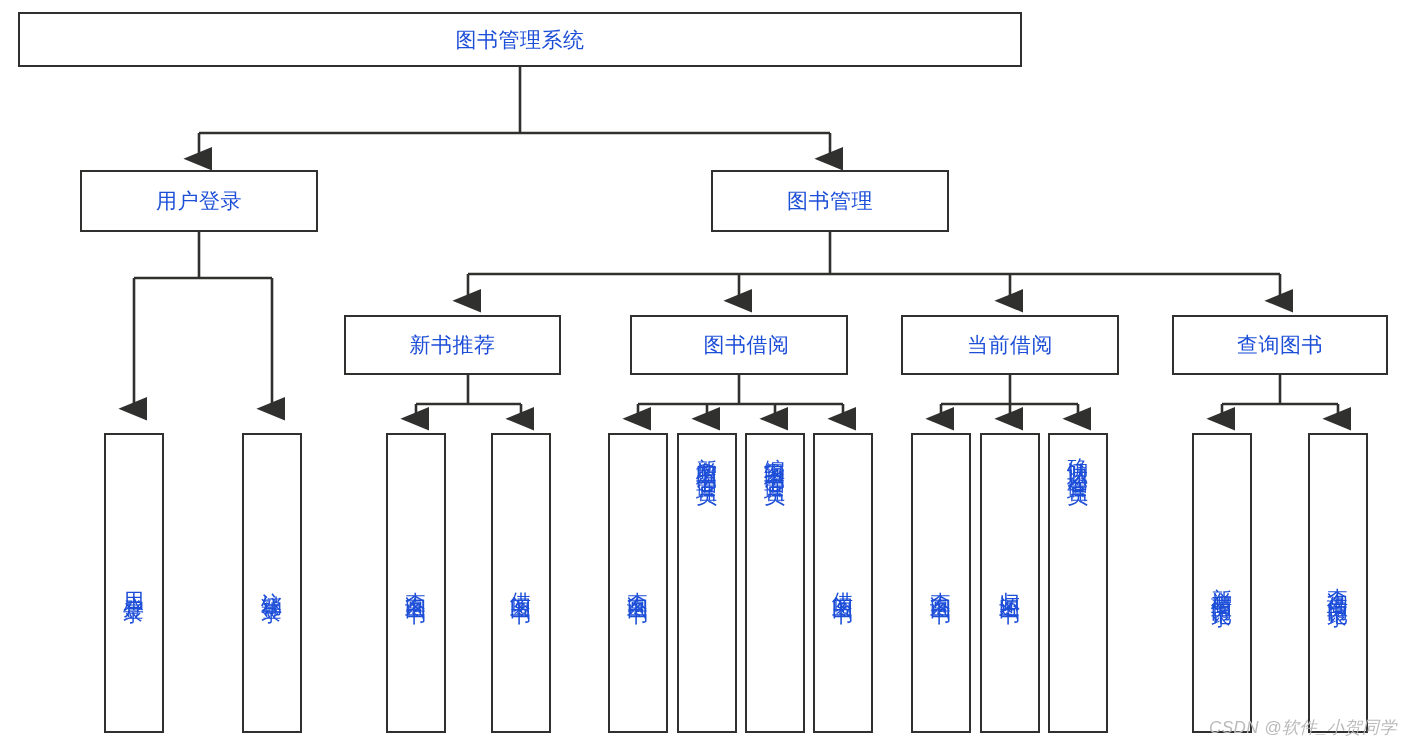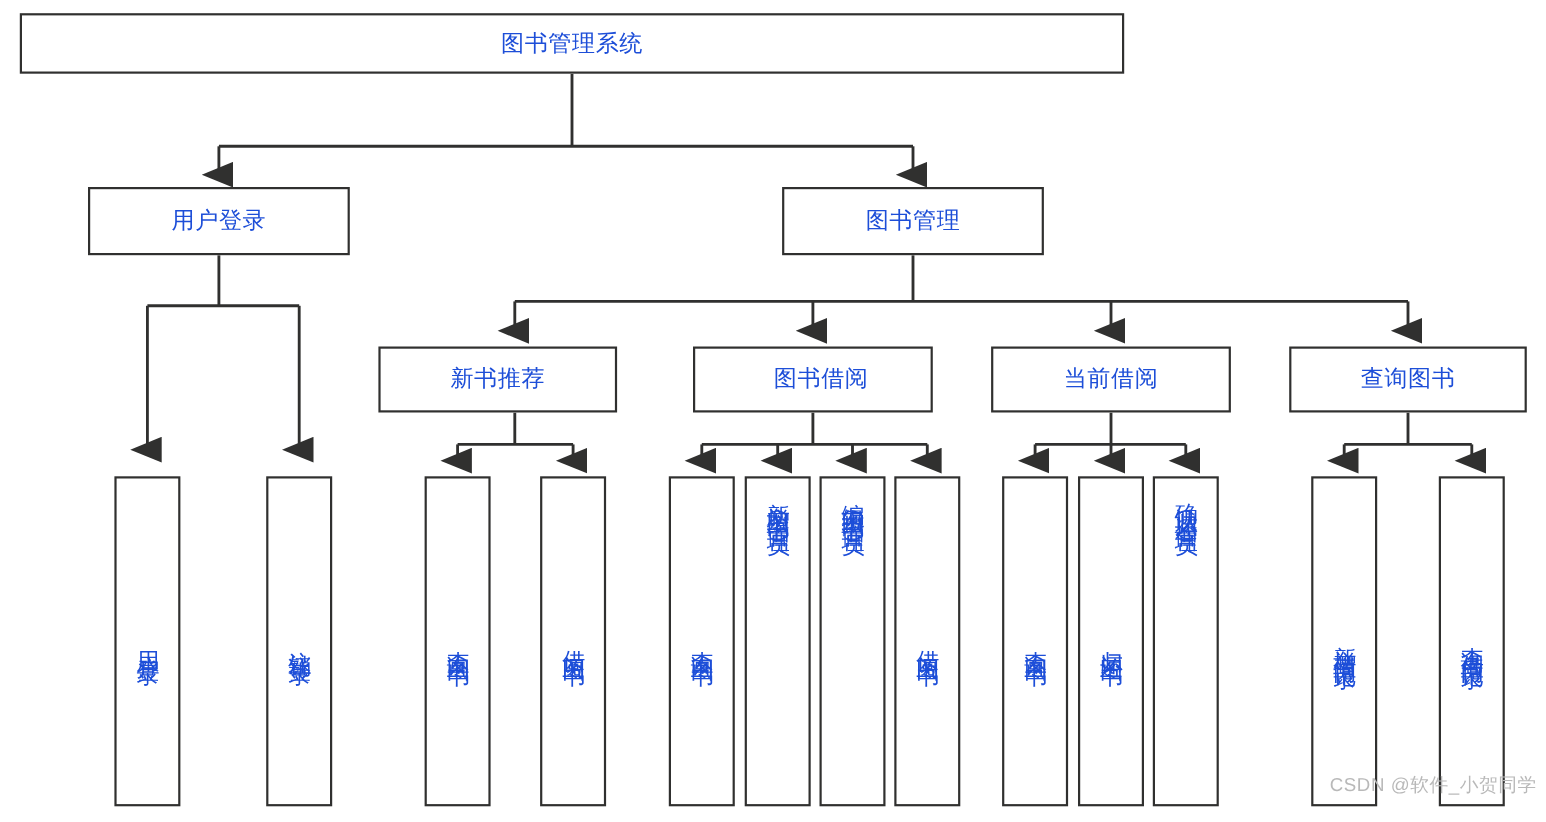--- a/index.html
+++ b/index.html
@@ -55,26 +55,27 @@
     align-items: flex-start;
     padding-top: 6px;
   }
   .node.vertical.centered {
     align-items: center;
     padding-top: 0;
   }
   .watermark {
     position: absolute;
     right: 8px;
-    bottom: 22px;
+    bottom: 8px;
     font-size: 17px;
     color: #b9b9b9;
     letter-spacing: 0.5px;
     white-space: nowrap;
     font-family: "Liberation Sans", "DejaVu Sans", sans-serif;
+    font-style: italic;
   }
 </style>
 </head>
 <body>
 
 <div id="diagram-root">
 
   <svg class="edges" viewBox="0 0 1405 747">
     <defs>
       <marker id="arrow" markerWidth="12" markerHeight="12" refX="4.2" refY="5" orient="auto" markerUnits="strokeWidth">

